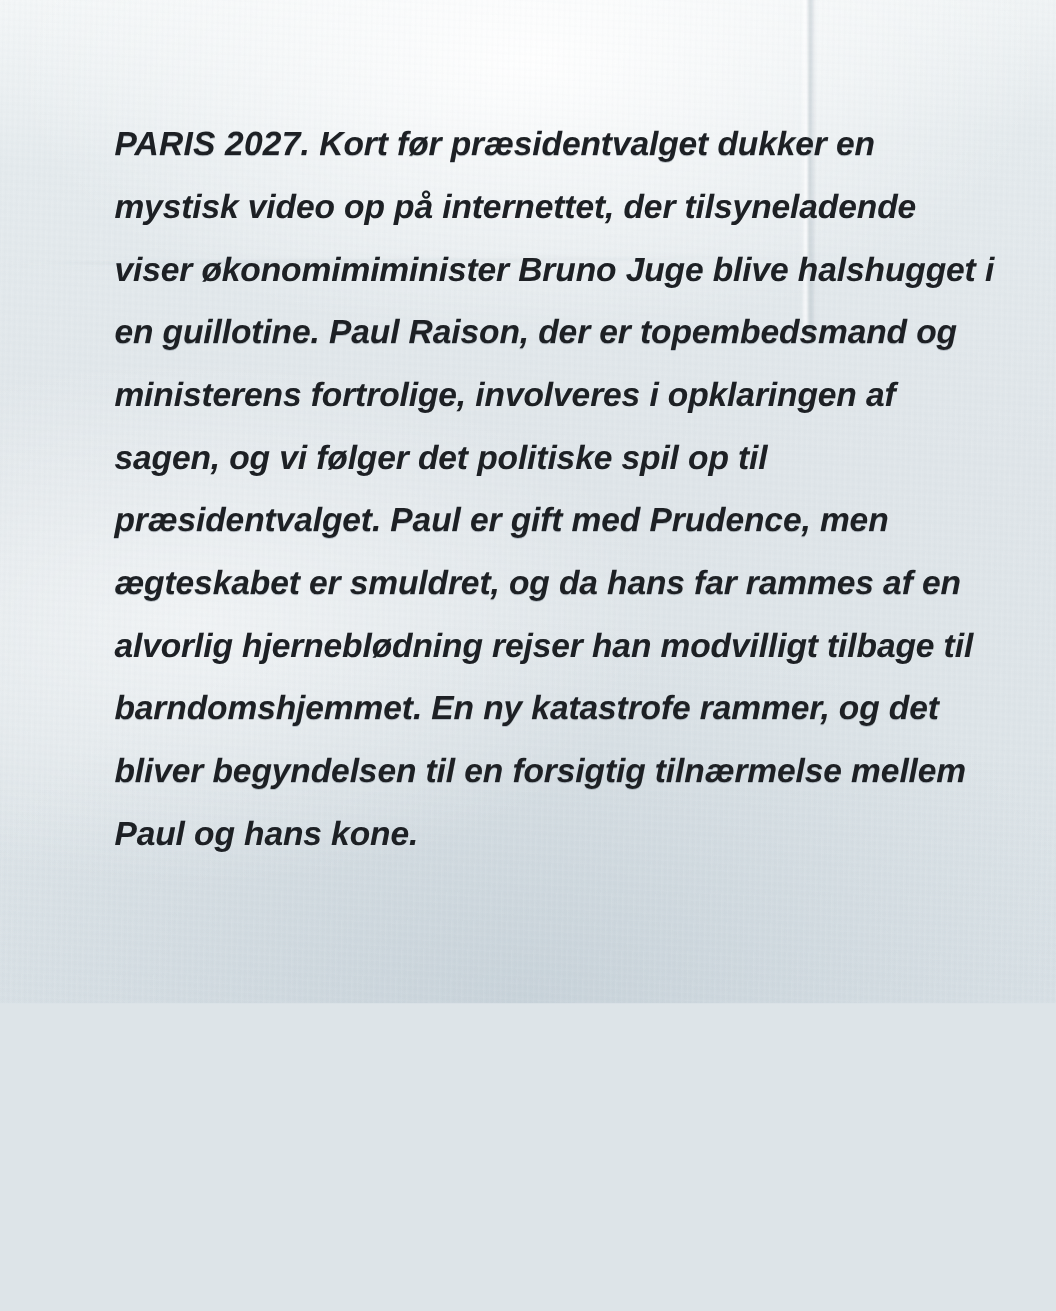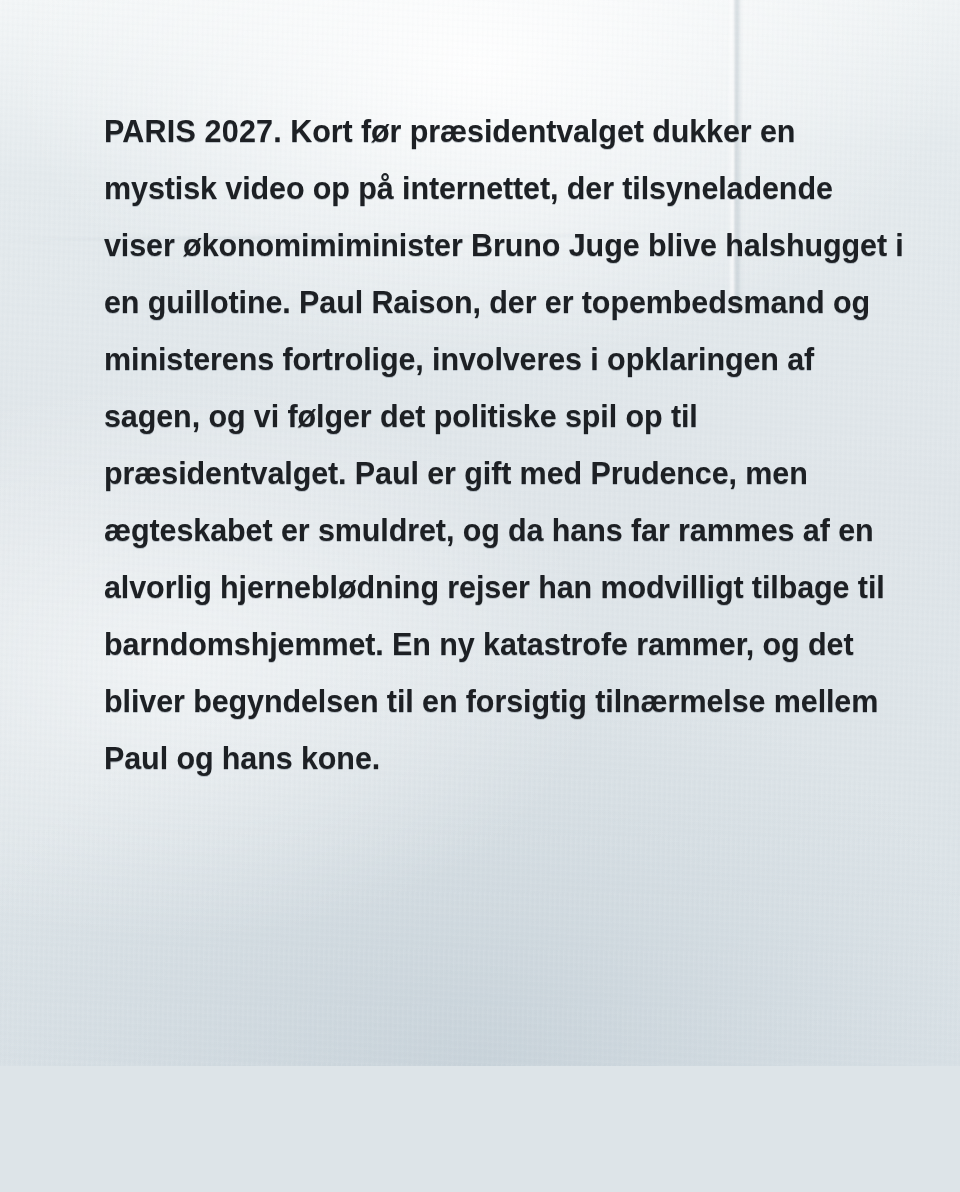--- a/index.html
+++ b/index.html
@@ -12,28 +12,29 @@
     height: 1192px;
     overflow: hidden;
     background: #dde4e8;
     font-family: "Liberation Sans", sans-serif;
   }
 
   
   #page {
     position: relative;
     width: 960px;
-    height: 1066px;
+    height: 912px;
     overflow: hidden;
     background:
       
       radial-gradient(ellipse 70% 40% at 50% 6%, rgba(255,255,255,0.95) 0%, rgba(255,255,255,0.0) 70%),
       radial-gradient(ellipse 60% 35% at 18% 62%, rgba(255,255,255,0.55) 0%, rgba(255,255,255,0.0) 75%),
       radial-gradient(ellipse 80% 55% at 50% 100%, rgba(186,199,208,0.55) 0%, rgba(186,199,208,0.0) 70%),
       linear-gradient(178deg, #f3f6f7 0%, #e4eaed 16%, #dfe5e9 48%, #dde4e8 74%, #d9e1e6 100%);
+    font-style: italic;
   }
 
   
   #crease {
     position: absolute;
     left: 728px;
     top: -10px;
     width: 14px;
     height: 320px;
     background: linear-gradient(90deg,

